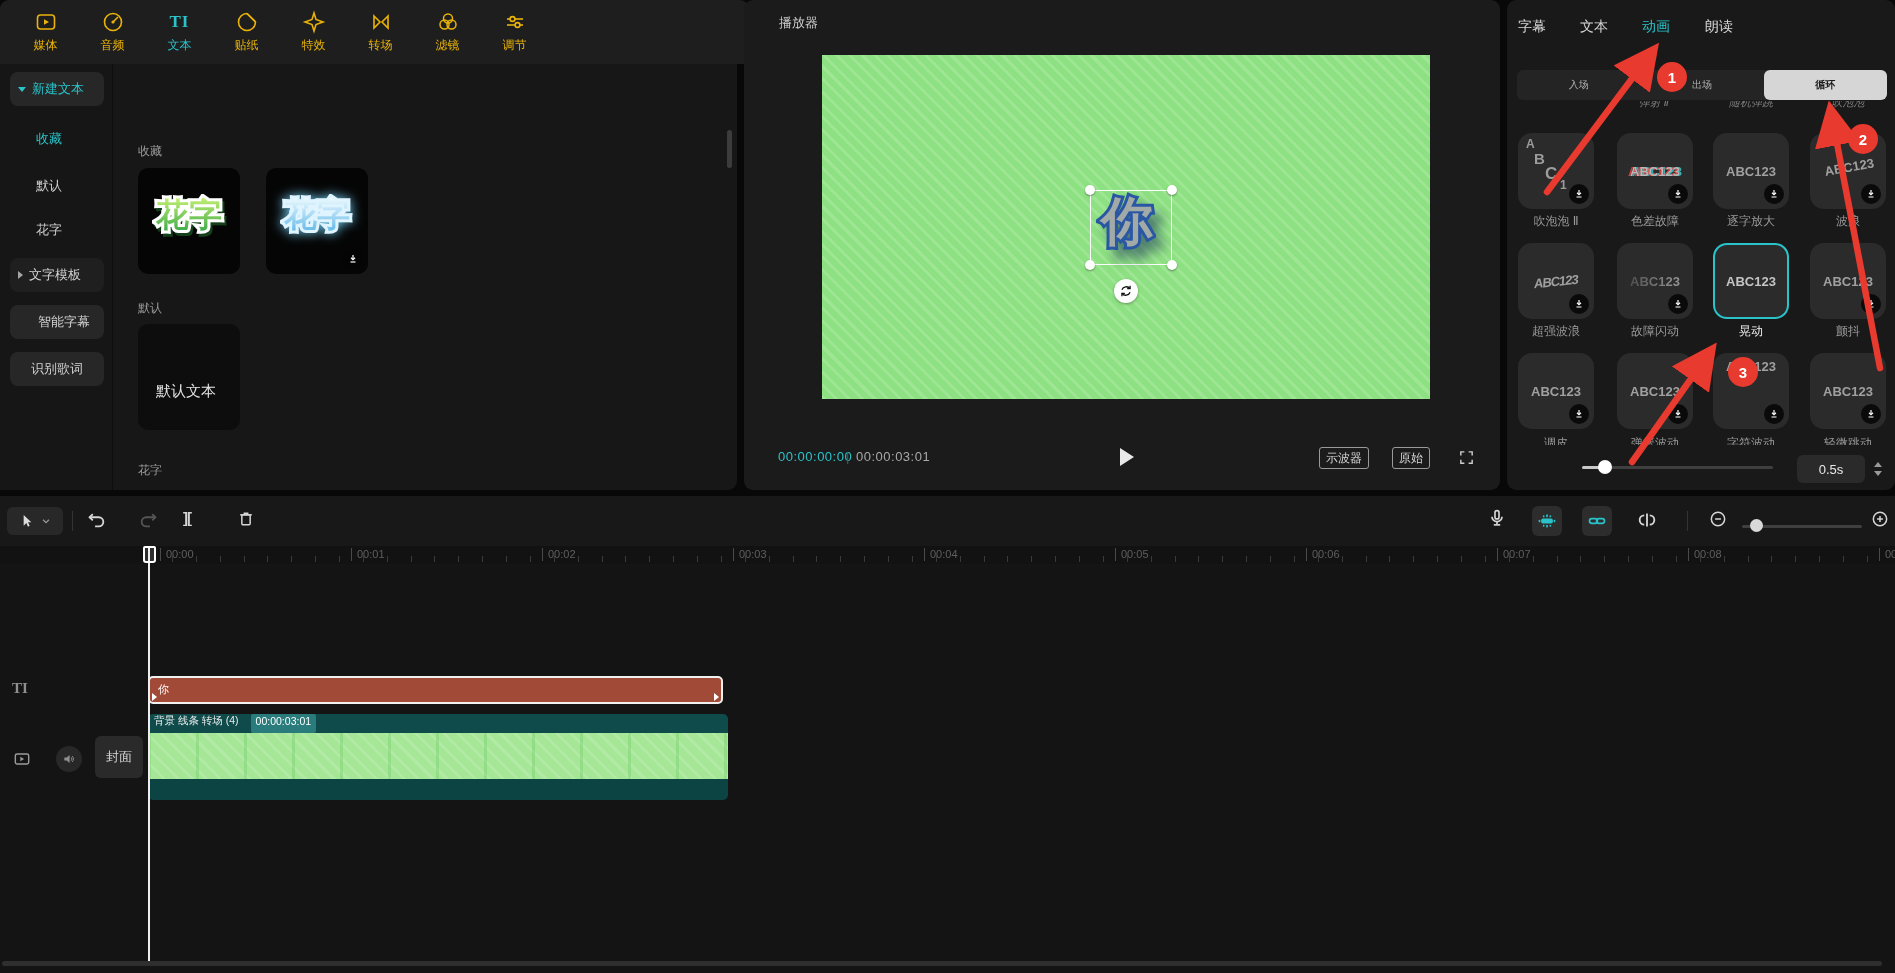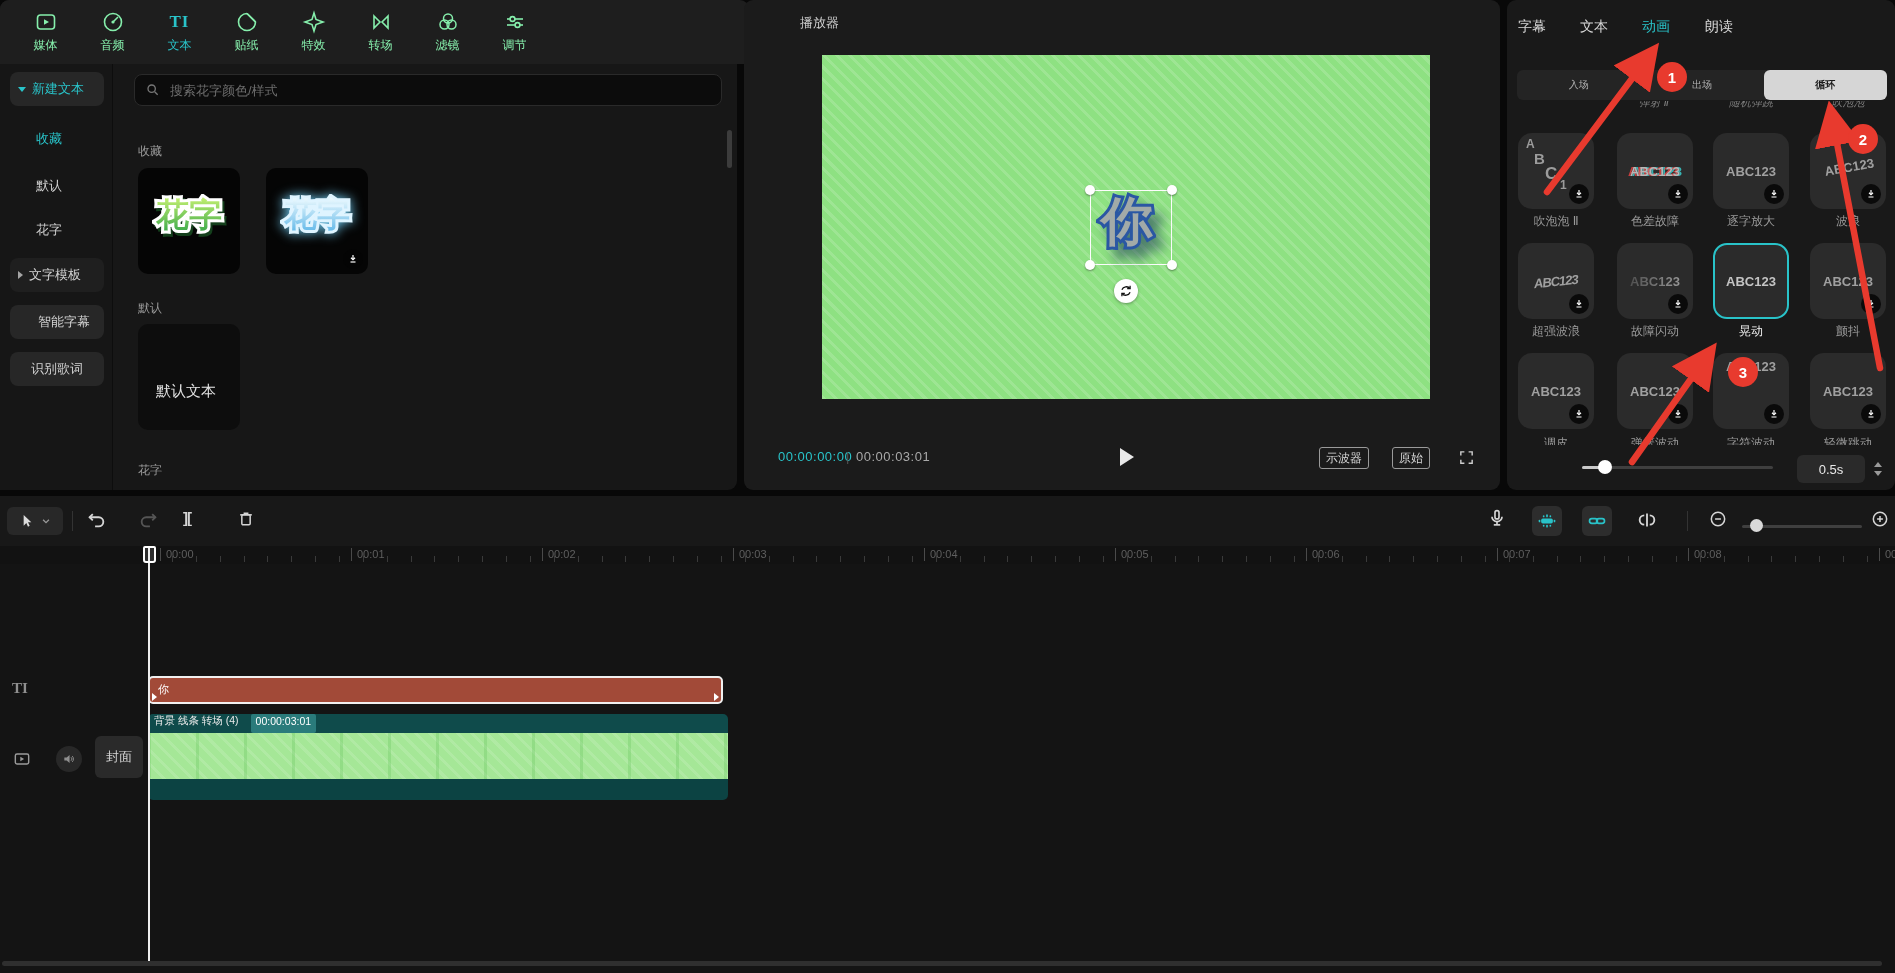--- a/index.html
+++ b/index.html
@@ -4,21 +4,21 @@
 <style>
   html,body{margin:0;padding:0;background:#060606;}
   #root{position:relative;width:1895px;height:973px;background:#080808;overflow:hidden;
         font-family:"Liberation Sans","DejaVu Sans",sans-serif;color:#d5d5d5;-webkit-font-smoothing:antialiased;}
   .panel{position:absolute;background:#191a1a;border-radius:9px;}
   .abs{position:absolute;}
 
   
   #left-panel{left:0;top:0;width:737px;height:490px;background:#171717;}
   .top-toolbar{position:absolute;left:0;top:0;width:737px;height:64px;background:#1e1e1e;border-radius:9px 9px 0 0;display:flex;padding-left:12px;}
-  .tt-item{width:67px;display:flex;flex-direction:column;align-items:center;justify-content:center;gap:3px;color:#86efac;cursor:pointer;}
+  .tt-item{width:67px;display:flex;flex-direction:column;align-items:center;justify-content:center;gap:3px;color:#eab308;cursor:pointer;}
   .tt-item .ic{height:24px;display:flex;align-items:center;justify-content:center;}
   .tt-item .lb{font-size:12px;}
   .tt-item.active{color:#29c3c9;}
   .tt-item.active .lb{color:#29c3c9;}
   .ti-glyph{font-size:17px;font-weight:bold;letter-spacing:1px;font-family:"Liberation Serif","DejaVu Serif",serif;}
 
   
   #sidebar{position:absolute;left:0;top:64px;width:112px;height:426px;background:#161616;border-right:1px solid #0d0d0d;}
   .sb-pill{position:absolute;left:10px;width:94px;height:34px;background:#272727;border-radius:8px;display:flex;align-items:center;gap:6px;padding-left:8px;box-sizing:border-box;font-size:13px;color:#d2d2d2;cursor:pointer;}
   .sb-link{position:absolute;left:36px;font-size:13px;color:#cfcfcf;cursor:pointer;}
@@ -40,21 +40,21 @@
   .fancy-green .front{background:linear-gradient(#c8f273,#3aa94a);-webkit-background-clip:text;background-clip:text;color:transparent;}
   .fancy-ice .back{color:#eaf8ff;-webkit-text-stroke:6px #dff4ff;filter:drop-shadow(0 0 6px #6fc9ef);}
   .fancy-ice .front{background:linear-gradient(#f4fdff,#5fb7e8);-webkit-background-clip:text;background-clip:text;color:transparent;}
   .default-tile-text{position:absolute;left:18px;top:58px;font-size:15px;color:#e3e3e3;}
   .scrollbar-thumb{position:absolute;left:727px;top:130px;width:5px;height:38px;background:#3c3c3c;border-radius:3px;}
 
   .dl-badge{position:absolute;right:5px;bottom:5px;width:20px;height:20px;border-radius:50%;background:rgba(5,5,5,.85);display:flex;align-items:center;justify-content:center;}
 
   
   #player-panel{left:744px;top:0;width:756px;height:490px;background:#1b1b1b;}
-  .player-title{position:absolute;left:56px;top:14px;font-size:13px;color:#cfcfcf;}
+  .player-title{position:absolute;left:35px;top:14px;font-size:13px;color:#cfcfcf;}
   .canvas{position:absolute;left:78px;top:55px;width:608px;height:344px;background:#8ee182;
           background-image:repeating-linear-gradient(45deg,rgba(255,255,255,.14) 0 3px,rgba(255,255,255,0) 3px 9px);}
   .sel-box{position:absolute;left:268px;top:135px;width:80px;height:73px;border:1.5px solid #fdfdfd;}
   .handle{position:absolute;width:10px;height:10px;border-radius:50%;background:#fff;box-shadow:0 1px 2px rgba(0,0,0,.4);}
   .preview-text{position:absolute;left:10px;top:4px;font-size:52px;font-weight:bold;line-height:1;}
   .preview-text .back{position:absolute;left:0;top:0;color:#2a57a3;-webkit-text-stroke:6px #2a57a3;filter:drop-shadow(8px 10px 6px rgba(25,45,90,.55));}
   .preview-text .front{position:relative;color:#a2aaa8;}
   .rotate-handle{position:absolute;left:292px;top:224px;width:24px;height:24px;border-radius:50%;background:#fff;display:flex;align-items:center;justify-content:center;box-shadow:0 1px 3px rgba(0,0,0,.35);cursor:pointer;}
   .pc-time{position:absolute;top:449px;font-size:13px;letter-spacing:.5px;}
   .pc-btn{position:absolute;top:447px;height:20px;border:1px solid #9a9a9a;border-radius:3px;color:#d8d8d8;font-size:12px;display:flex;align-items:center;padding:0 6px;cursor:pointer;}
@@ -230,29 +230,20 @@
         <span>文字模板</span>
       </div>
       <div class="sb-pill" style="top:241px;justify-content:center;padding-left:14px;">
         <span>智能字幕</span>
       </div>
       <div class="sb-pill" style="top:288px;justify-content:center;padding-left:0;">
         <span>识别歌词</span>
       </div>
     </div>
 
-    <div class="search-bar">
-      <span>
-        <svg width="16" height="16" viewBox="0 0 24 24" fill="none" stroke="#777" stroke-width="2">
-            <circle cx="10" cy="10" r="5.5"></circle>
-            <path d="M14.5 14.5 L19 19"></path>
-          </svg>
-      </span>
-      <input placeholder="搜索花字颜色/样式" style="">
-    </div>
 
     <div class="section-label" style="top:143px;">收藏</div>
 
     <div class="tile" style="left:138px;top:168px;">
       <div class="fancy-wrap"><span class="fancy fancy-green">
         <span class="back">花字</span>
         <span class="front">花字</span>
       </span></div>
     </div>
     <div class="tile" style="left:266px;top:168px;">

